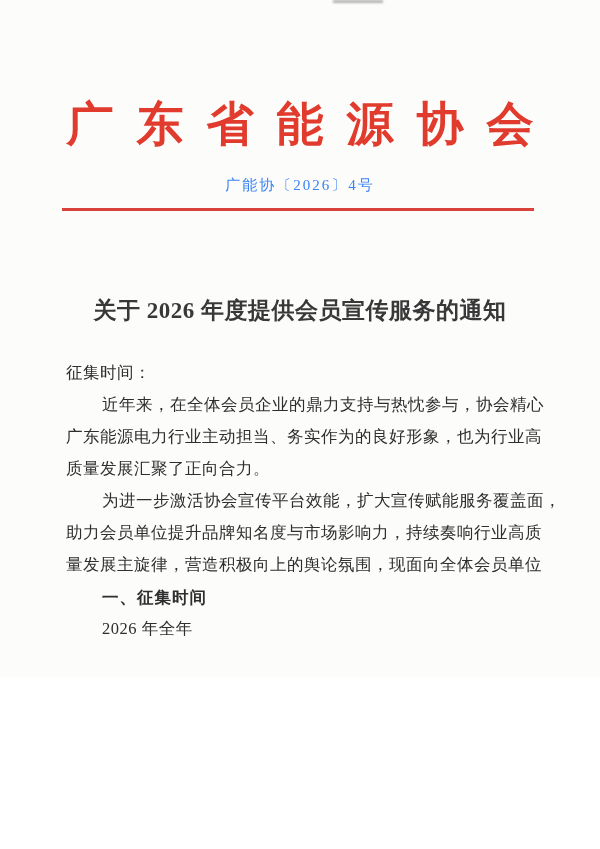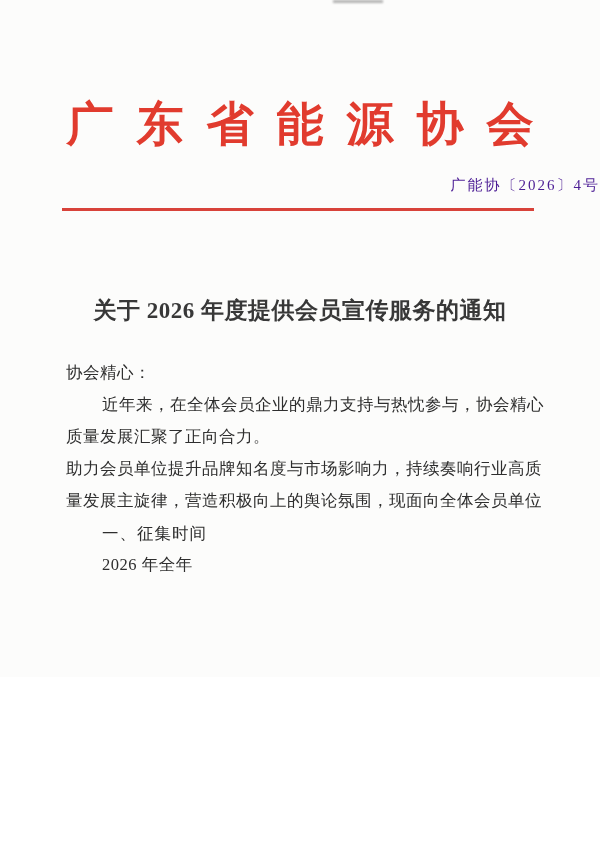--- a/index.html
+++ b/index.html
@@ -50,24 +50,24 @@
     letter-spacing: 23px;
     text-indent: 23px;
     white-space: nowrap;
   }
   
   .doc-number {
     position: absolute;
     top: 176px;
     left: 0;
     width: 100%;
-    text-align: right;
+    text-align: center;
     font-size: 15px;
     letter-spacing: 2px;
-    color: #4c1d95;
+    color: #3b82f6;
   }
   
   .red-divider {
     position: absolute;
     top: 208px;
     left: 62px;
     width: 472px;
     height: 3px;
     background: var(--divider, #d8423a);
   }
@@ -96,21 +96,21 @@
     letter-spacing: 0.5px;
   }
   .line {
     white-space: nowrap;
   }
   .indent {
     text-indent: 36px;
   }
   .section-heading {
     font-family: "Liberation Sans", "DejaVu Sans", sans-serif;
-    font-weight: 400;
+    font-weight: 700;
     letter-spacing: 1px;
   }
   
   .page-number {
     position: absolute;
     top: 789px;
     left: 460px;
     width: 80px;
     text-align: center;
     font-size: 14px;
@@ -128,25 +128,27 @@
 
   <div class="org-name">广东省能源协会</div>
 
   <div class="doc-number">广能协〔2026〕4号</div>
 
   <div class="red-divider"></div>
 
   <h1 class="doc-title">关于 2026 年度提供会员宣传服务的通知</h1>
 
   <div class="body-text">
-    <div class="line">协会精心：</div>
+    <div class="line">征集时间：</div>
 
     <div class="line indent">近年来，在全体会员企业的鼎力支持与热忱参与，协会精心</div>
+    <div class="line">广东能源电力行业主动担当、务实作为的良好形象，也为行业高</div>
     <div class="line">质量发展汇聚了正向合力。</div>
 
+    <div class="line indent">为进一步激活协会宣传平台效能，扩大宣传赋能服务覆盖面，</div>
     <div class="line">助力会员单位提升品牌知名度与市场影响力，持续奏响行业高质</div>
     <div class="line">量发展主旋律，营造积极向上的舆论氛围，现面向全体会员单位</div>
 
     <div class="line indent section-heading">一、征集时间</div>
 
     <div class="line indent">2026 年全年</div>
   </div>
 
   <div class="page-number">— 1 —</div>
 

